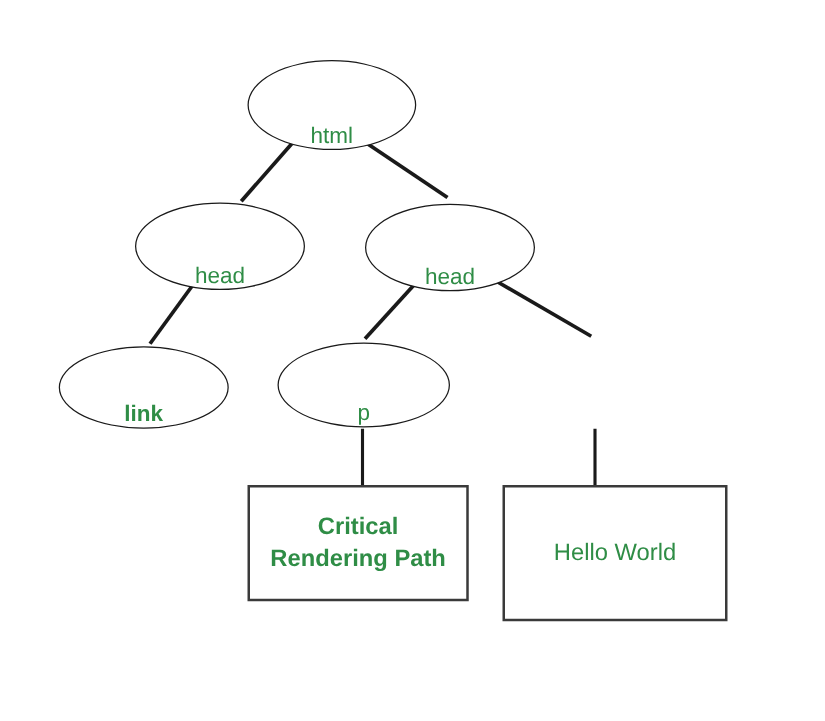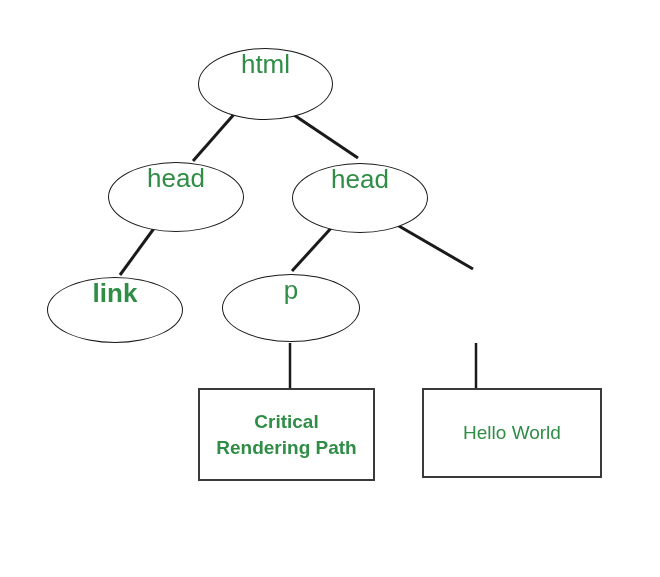--- a/index.html
+++ b/index.html
@@ -17,26 +17,26 @@
     overflow:hidden;
   }
   .edges{
     position:absolute;left:0;top:0;width:660px;height:577px;
     pointer-events:none;
   }
   .edges line{stroke:var(--line);stroke-width:3;}
   .edges line.vert{stroke-width:2.5;}
   .node{
     position:absolute;
-    display:flex;align-items:flex-start;justify-content:center;
+    display:flex;align-items:flex-end;justify-content:center;
     border:1.4px solid var(--line);
     border-radius:50%;
     background:var(--bg);
     color:var(--green);
-    font-size:26px;
+    font-size:18px;
     box-sizing:border-box;
     text-align:center;
   }
   .node-html {left:198px;top:48px; width:135px;height:72px;}
   .node-head {left:108px;top:162px;width:136px;height:70px;}
   .node-body {left:292px;top:163px;width:136px;height:70px;}
   .node-link {left:47px; top:277px;width:136px;height:66px;font-weight:bold;}
   .node-p    {left:222px;top:274px;width:138px;height:68px;}
   .node-label{left:403px;top:273px;width:135px;height:68px;}
   .textbox{
@@ -44,21 +44,21 @@
     display:flex;flex-direction:column;align-items:center;justify-content:center;
     border:2px solid var(--box-border);
     background:var(--bg);
     color:var(--green);
     font-size:19px;
     line-height:1.35;
     box-sizing:border-box;
     text-align:center;
   }
   .box-crp  {left:198px;top:388px;width:177px;height:93px;font-weight:bold;}
-  .box-hello{left:422px;top:388px;width:180px;height:90px;}
+  .box-hello{left:402px;top:388px;width:180px;height:109px;}
 </style>
 </head>
 <body>
 
 <div class="canvas">
 
   <svg class="edges" viewBox="0 0 660 577" xmlns="http://www.w3.org/2000/svg">
     <line x1="236" y1="112" x2="193" y2="161"></line>
     <line x1="291" y1="113" x2="358" y2="158"></line>
     <line x1="155" y1="227" x2="120" y2="275"></line>

